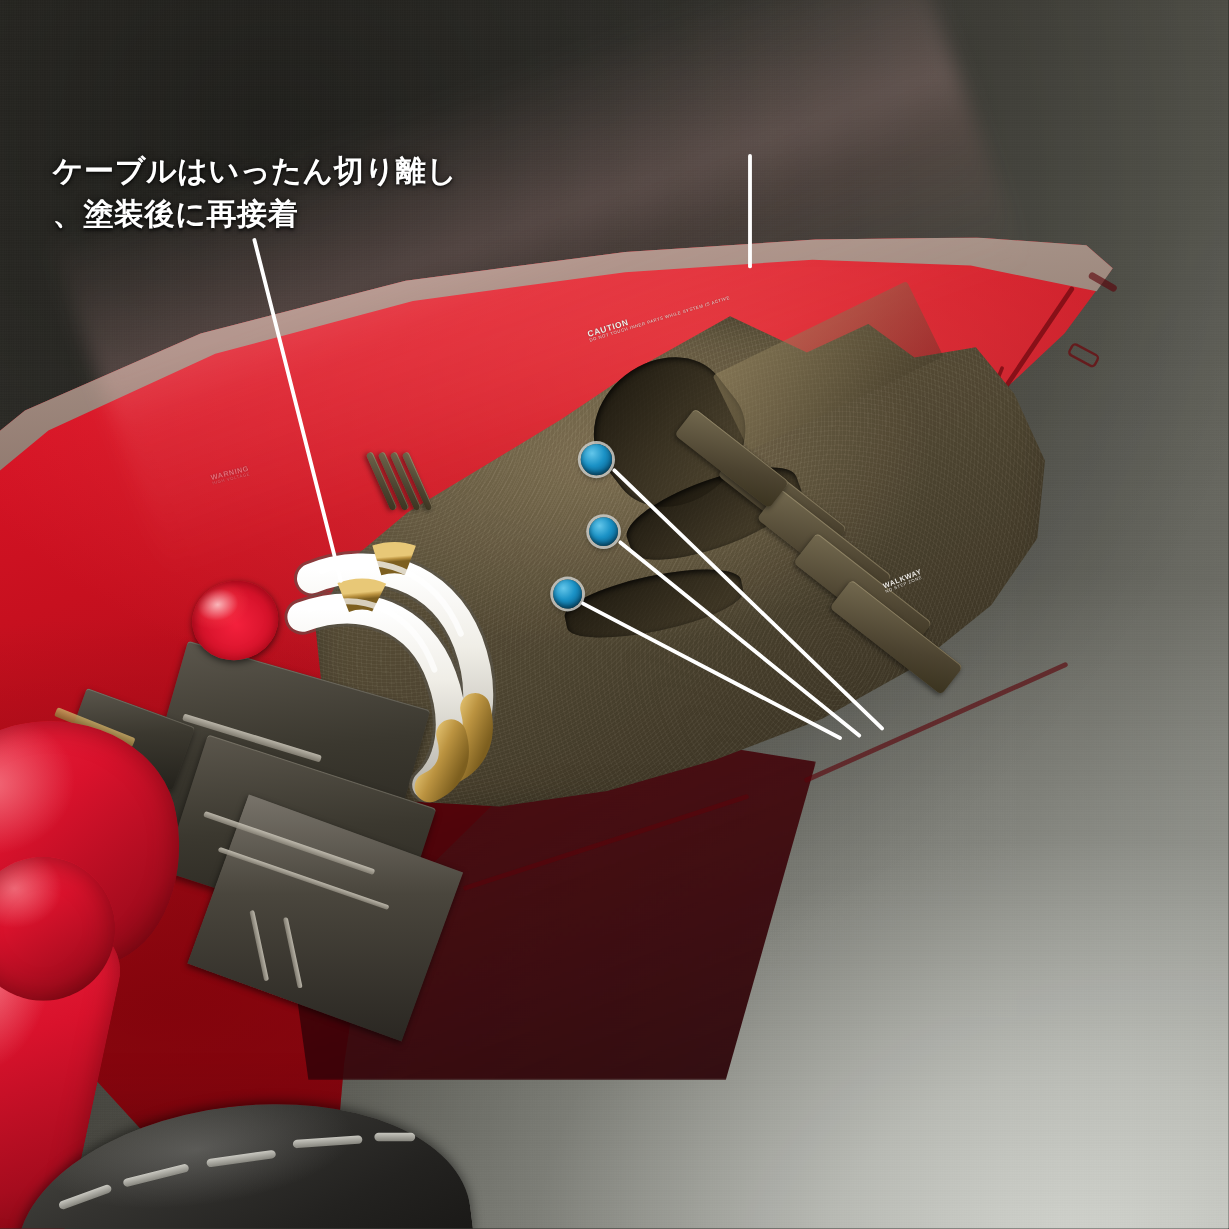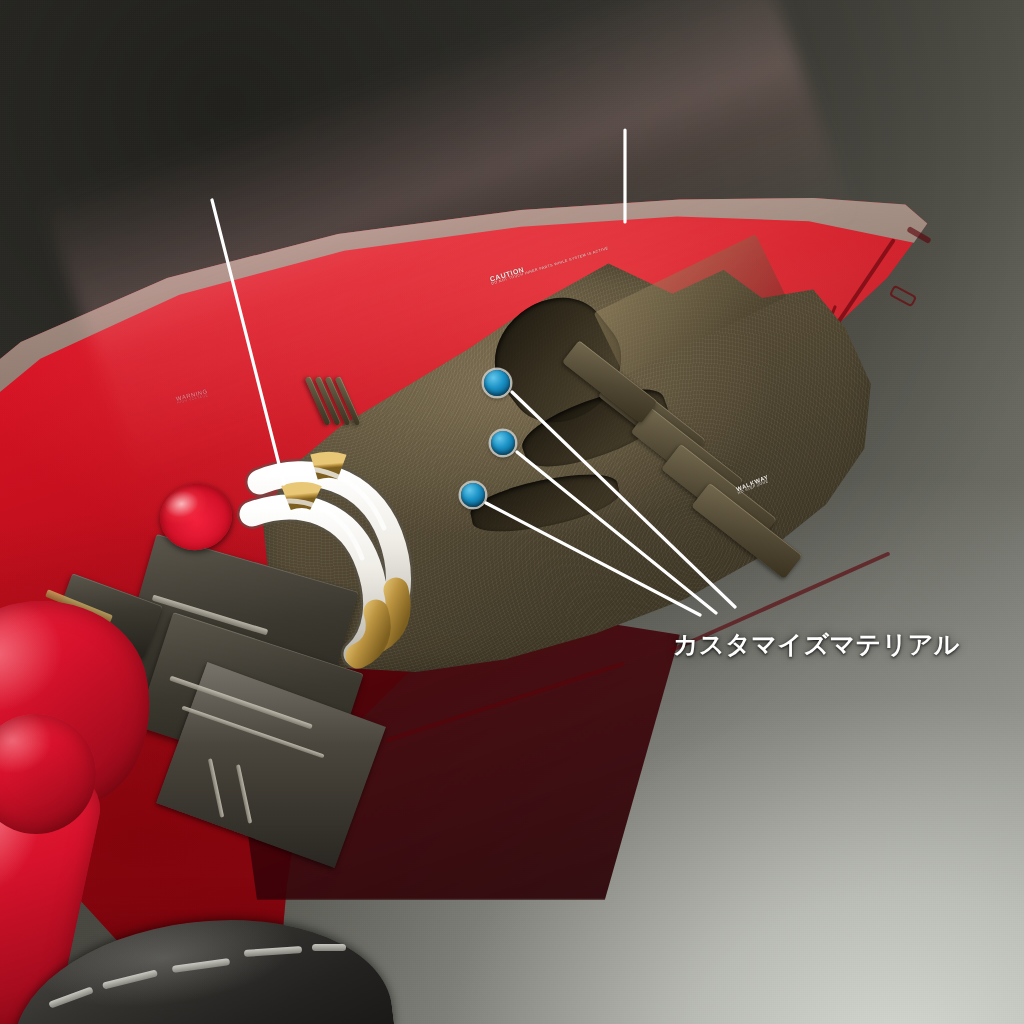--- a/index.html
+++ b/index.html
@@ -297,16 +297,17 @@
     <g stroke="#ffffff" stroke-width="3.2" stroke-linecap="round" fill="none">
       <line x1="625" y1="130" x2="625" y2="222"></line>
       <line x1="212" y1="200" x2="284" y2="484"></line>
       <line x1="512" y1="392" x2="735" y2="607"></line>
       <line x1="517" y1="452" x2="716" y2="613"></line>
       <line x1="486" y1="503" x2="700" y2="615"></line>
     </g>
   </svg>
 
 
-
-  <div class="note" id="note-material">カスタマイズマテリアル</div>
+  <div class="note" id="note-cable">ケーブルはいったん切り離し
+、塗装後に再接着</div>
+
 
 </div>
 
 </body></html>

